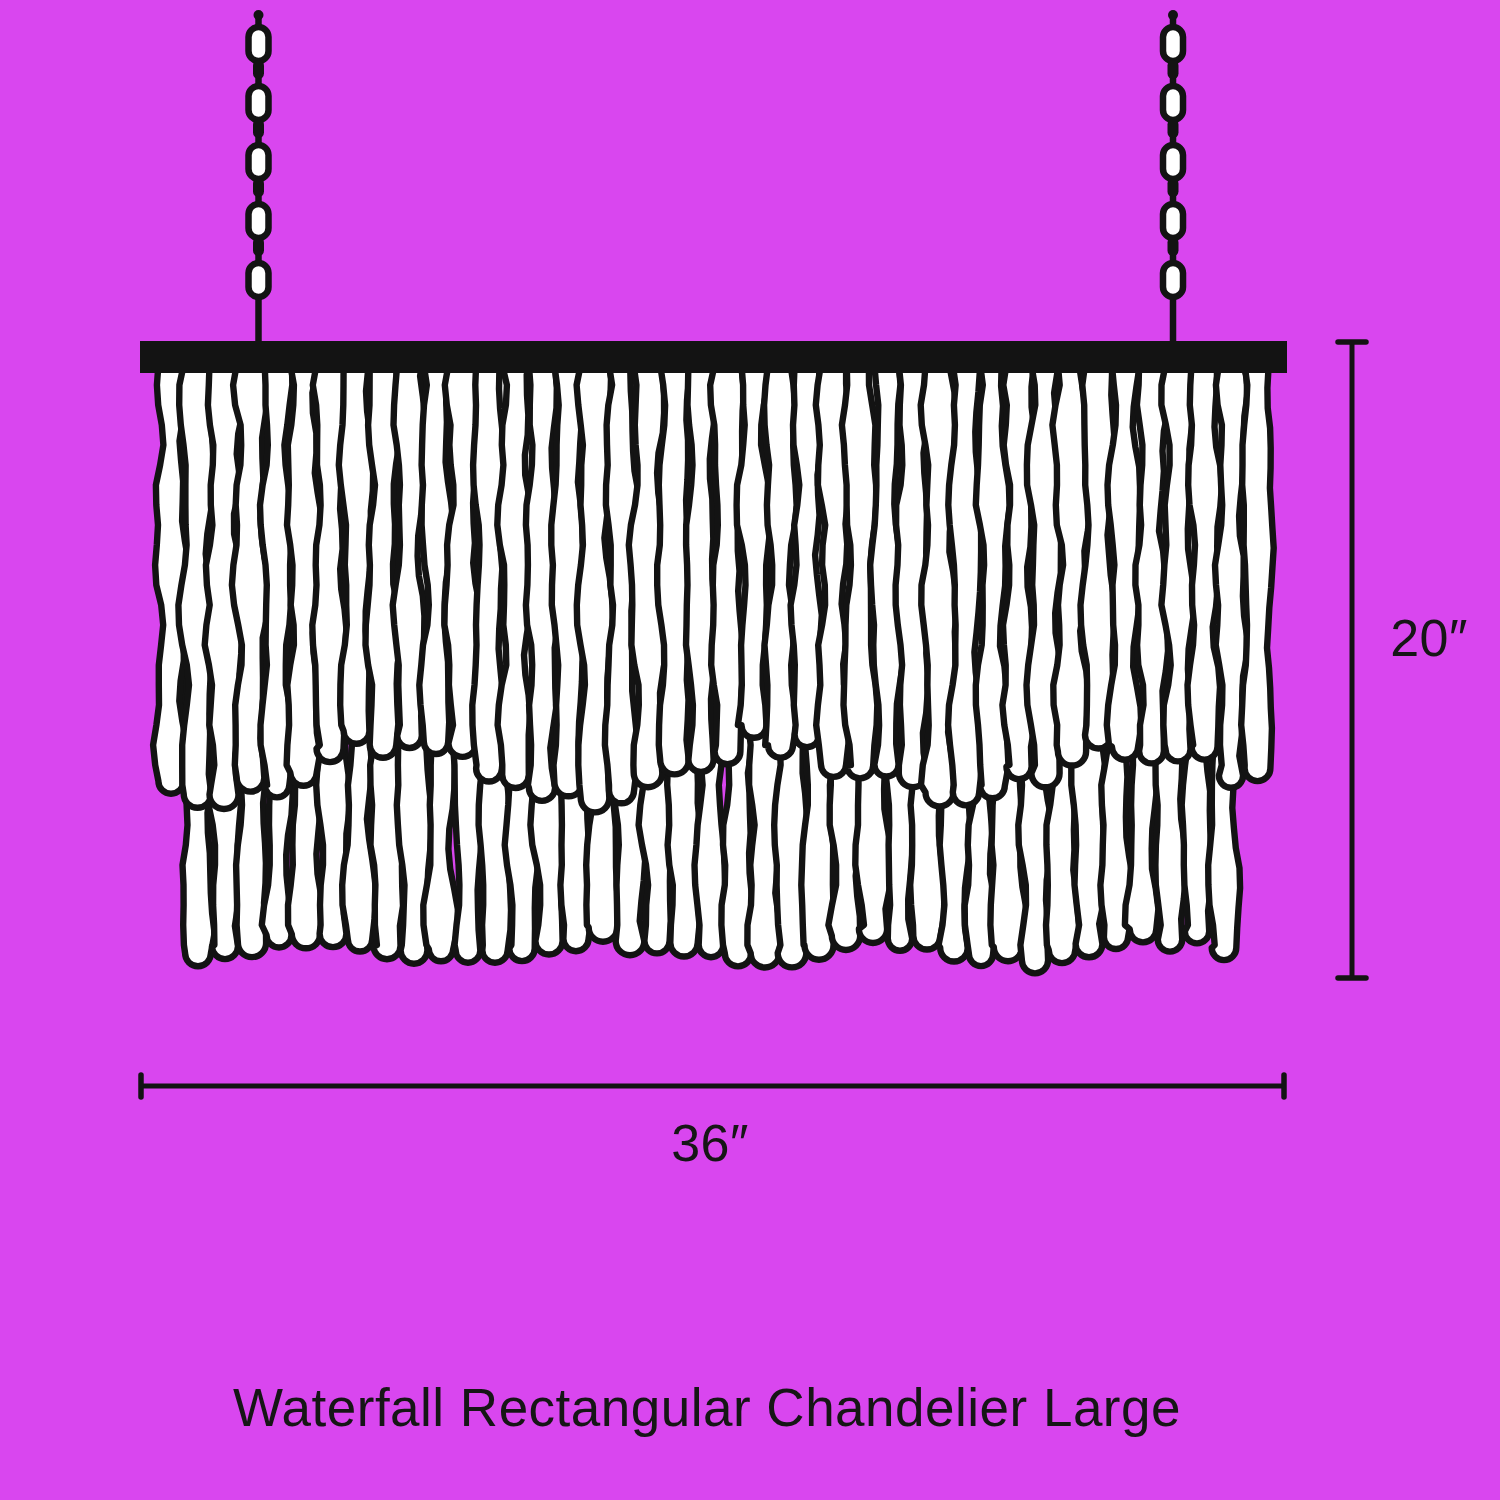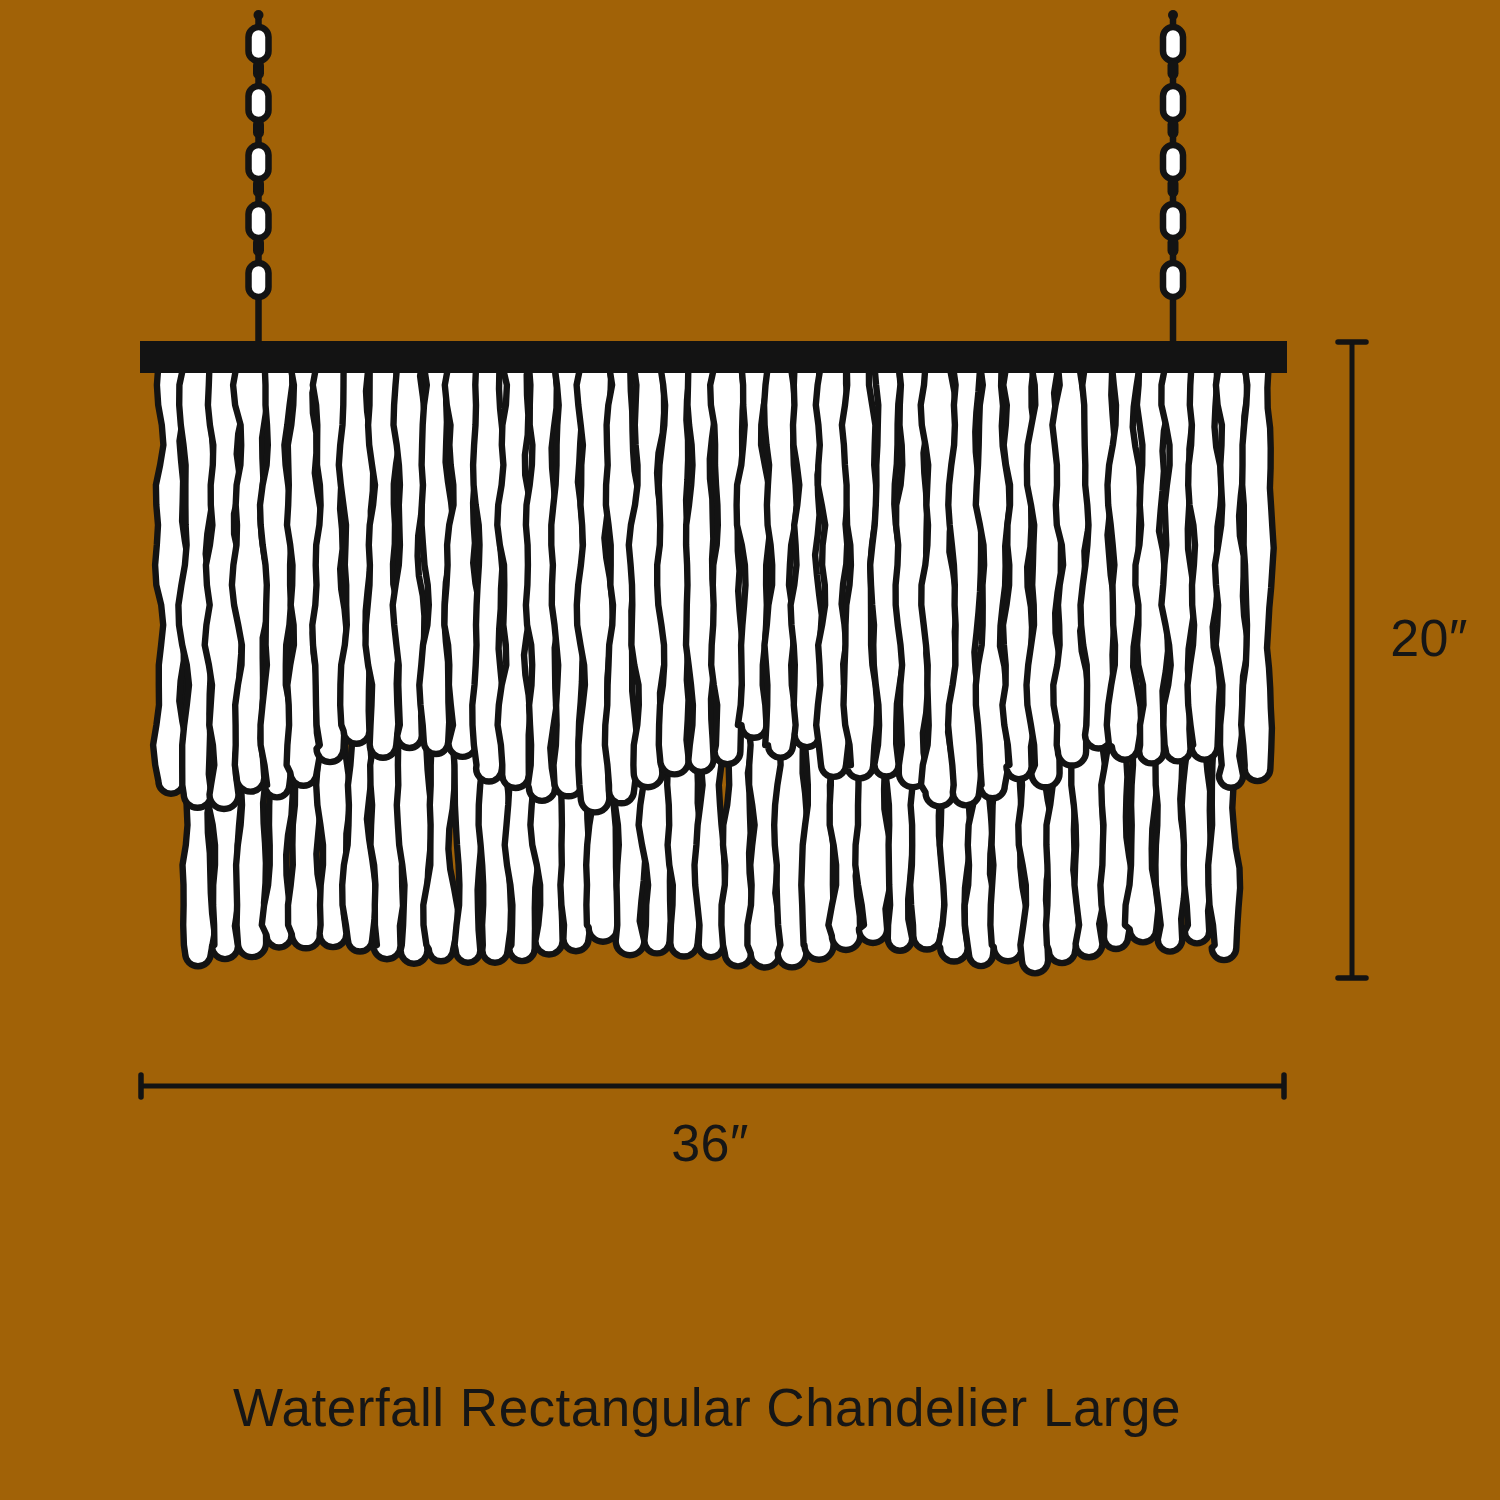--- a/index.html
+++ b/index.html
@@ -1,20 +1,20 @@
 <!DOCTYPE html>
 <html><head>
 <meta charset="utf-8">
 <style>
   html, body { margin: 0; padding: 0; background: #ffffff; }
   .canvas {
     position: relative;
     width: 1500px;
     height: 1500px;
-    background: #a16207;
+    background: #d946ef;
     overflow: hidden;
   }
   svg { display: block; width: 1500px; height: 1500px; }
   .dim-label {
     font-family: "Liberation Sans", sans-serif;
     font-size: 52px;
     letter-spacing: 0.5px;
     fill: #161616;
   }
   .title-label {

